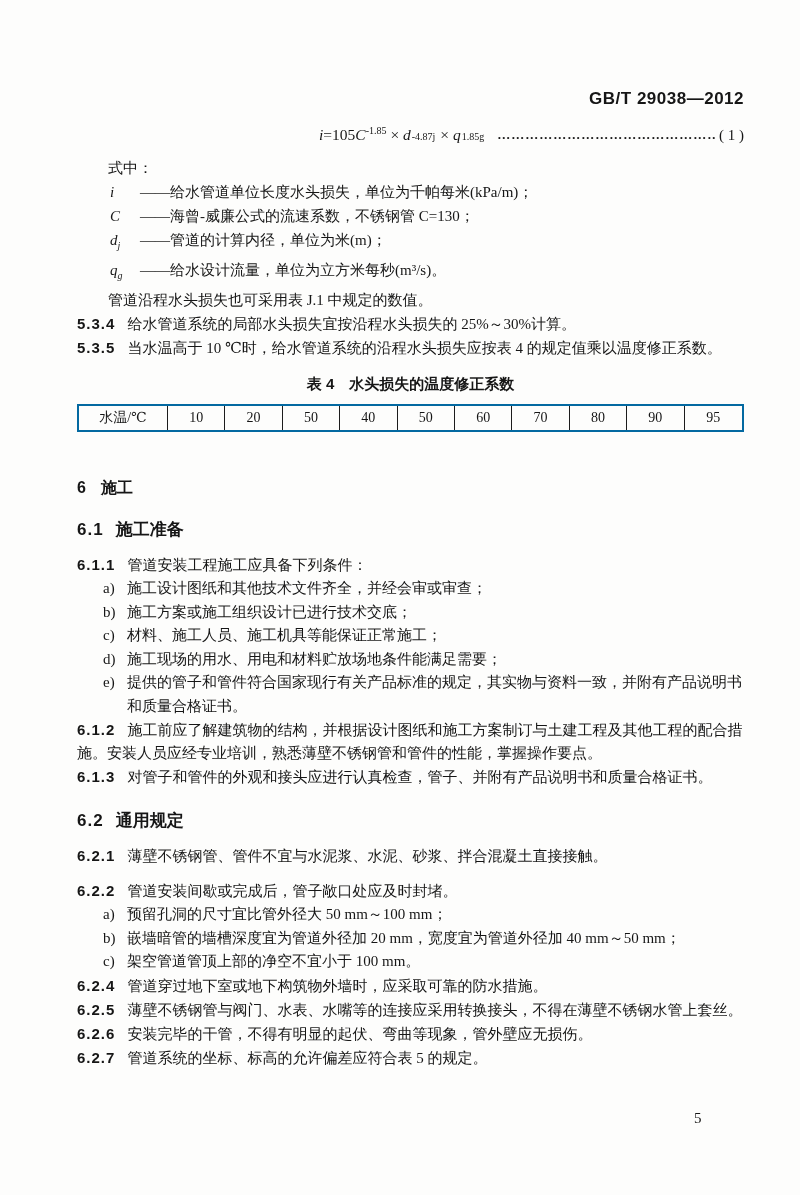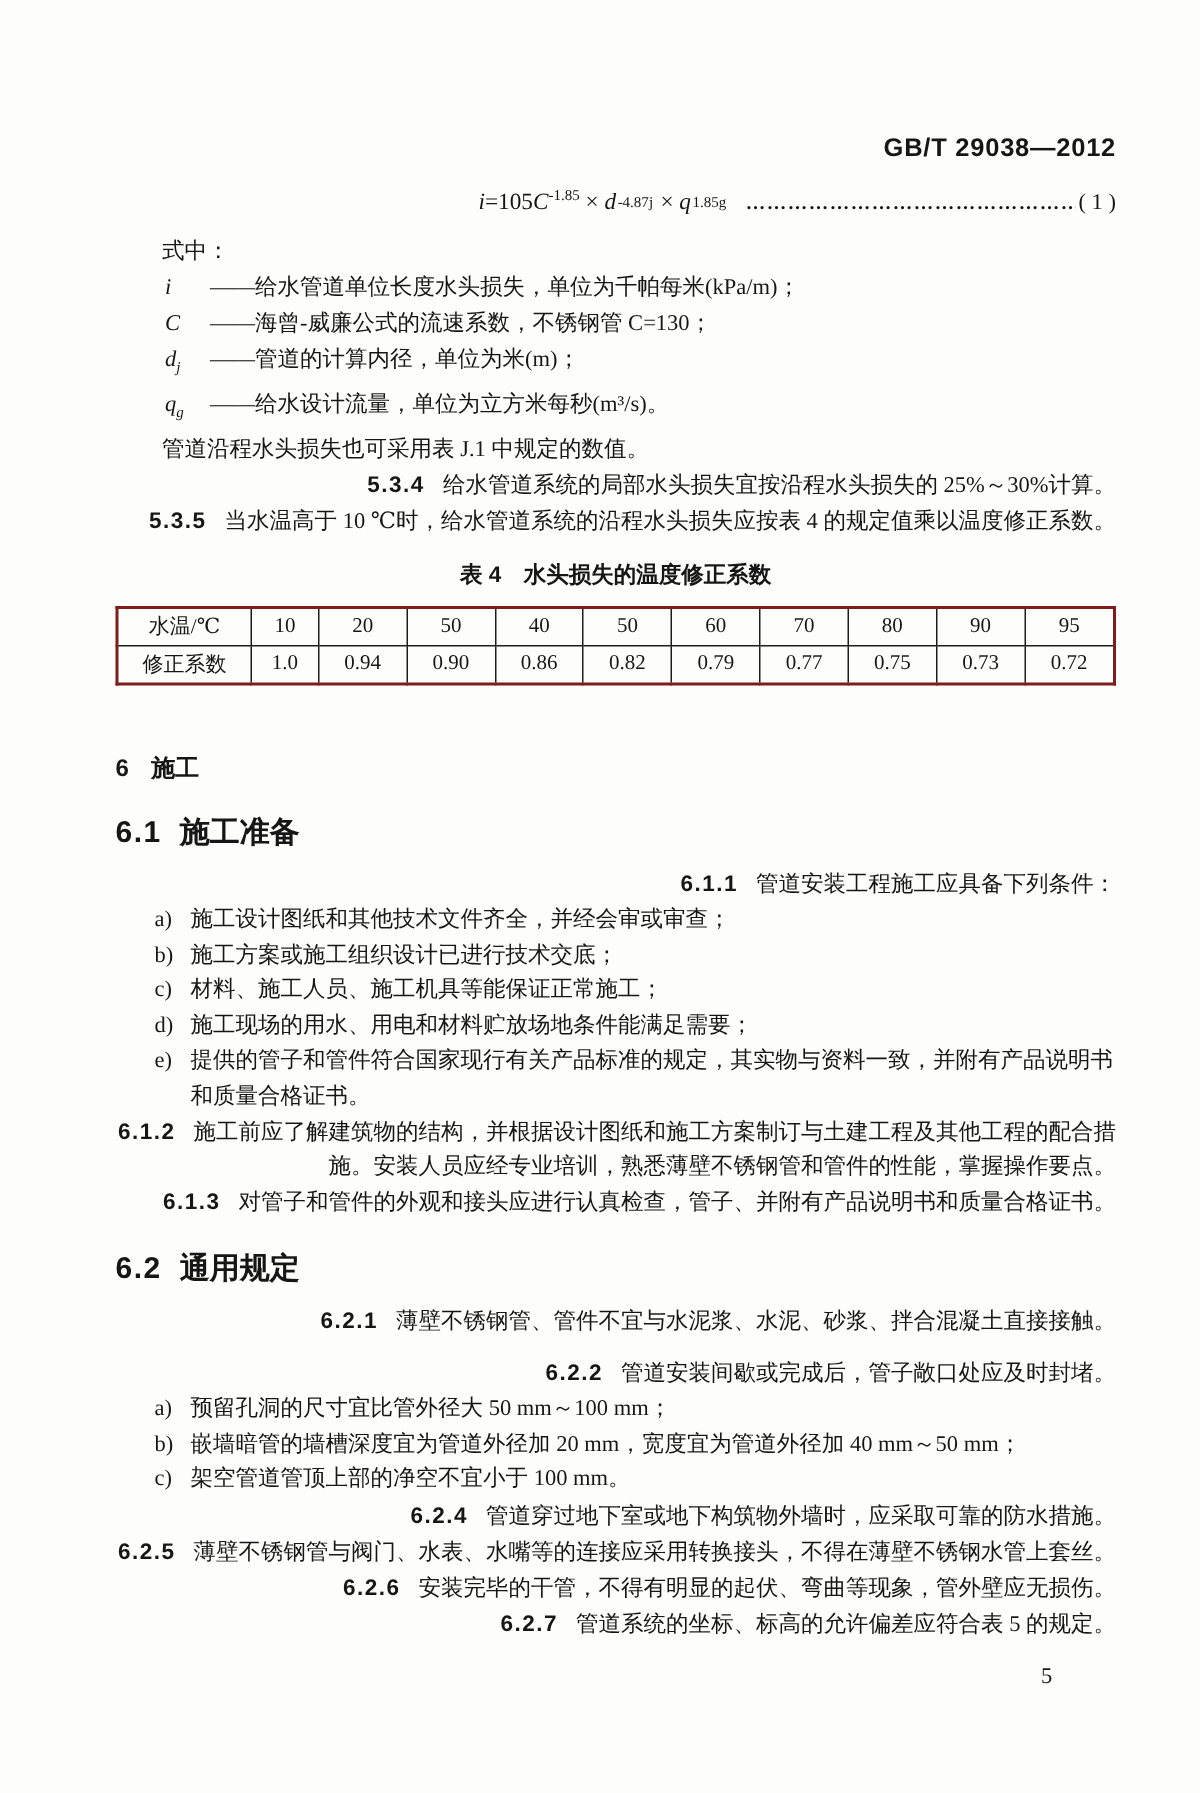--- a/index.html
+++ b/index.html
@@ -40,48 +40,48 @@
           letter-spacing:1px;font-weight:700;font-size:13px;}
   .f-num{white-space:nowrap;font-size:15px;}
   
   .where{margin:8px 0 0 31px;line-height:24px;}
   .def{display:flex;margin-left:33px;line-height:24px;}
   .def .sym{flex:0 0 30px;font-style:italic;}
   .def .sym .dsub{font-style:italic;font-size:10px;}
   .def .dtext{flex:1;}
   .note-p{margin:0 0 0 31px;line-height:24px;}
   
-  .clause{margin:0;line-height:23px;text-align:right;}
+  .clause{margin:0;line-height:23px;}
   .cnum{font-family:"Liberation Sans","DejaVu Sans",sans-serif;font-weight:700;
         margin-right:12px;letter-spacing:1px;}
   
   .tbl-caption{
     text-align:center;margin-top:13px;height:22px;line-height:22px;
     font-family:"Liberation Sans","DejaVu Sans",sans-serif;font-weight:700;font-size:15px;
   }
   table.t4{
     width:100%;border-collapse:collapse;margin-top:9px;
-    border:2px solid #7f1d1d;
+    border:2px solid #0369a1;
     font-size:14px;
   }
   table.t4 td{
     border:1px solid #1c1c1c;
     text-align:center;height:24px;padding:0 2px;
   }
   table.t4 td.lbl{width:84px;}
   
   .h6{
     margin-top:46px;
     font-family:"Liberation Sans","DejaVu Sans",sans-serif;font-weight:700;font-size:16px;
     height:20px;line-height:20px;
   }
   .h6 .hn{margin-right:14px;letter-spacing:1px;}
   .h61{
     margin-top:22px;
-    font-family:"Liberation Sans","DejaVu Sans",sans-serif;font-weight:700;font-size:20px;
+    font-family:"Liberation Sans","DejaVu Sans",sans-serif;font-weight:700;font-size:17px;
     height:20px;line-height:20px;
   }
   .h61 .hn{margin-right:12px;letter-spacing:1px;}
   .first-clause{margin-top:13px;}
   
   .li{display:flex;line-height:23.5px;}
   .li .limark{flex:0 0 24px;margin-left:26px;}
   .li .litext{flex:1;}
   .gap-before{margin-top:11px;}
   .pageno{
@@ -143,33 +143,20 @@
       <td>20</td>
       <td>50</td>
       <td>40</td>
       <td>50</td>
       <td>60</td>
       <td>70</td>
       <td>80</td>
       <td>90</td>
       <td>95</td>
     </tr>
-    <tr>
-      <td class="lbl">修正系数</td>
-      <td>1.0</td>
-      <td>0.94</td>
-      <td>0.90</td>
-      <td>0.86</td>
-      <td>0.82</td>
-      <td>0.79</td>
-      <td>0.77</td>
-      <td>0.75</td>
-      <td>0.73</td>
-      <td>0.72</td>
-    </tr>
   </tbody>
     </table>
 
   <div class="h6"><span class="hn">6</span><span>施工</span></div>
 
   <div class="h61"><span class="hn">6.1</span><span>施工准备</span></div>
 
   <p class="clause first-clause"><span class="cnum">6.1.1</span><span>管道安装工程施工应具备下列条件：</span></p>
 
   <div class="li">

